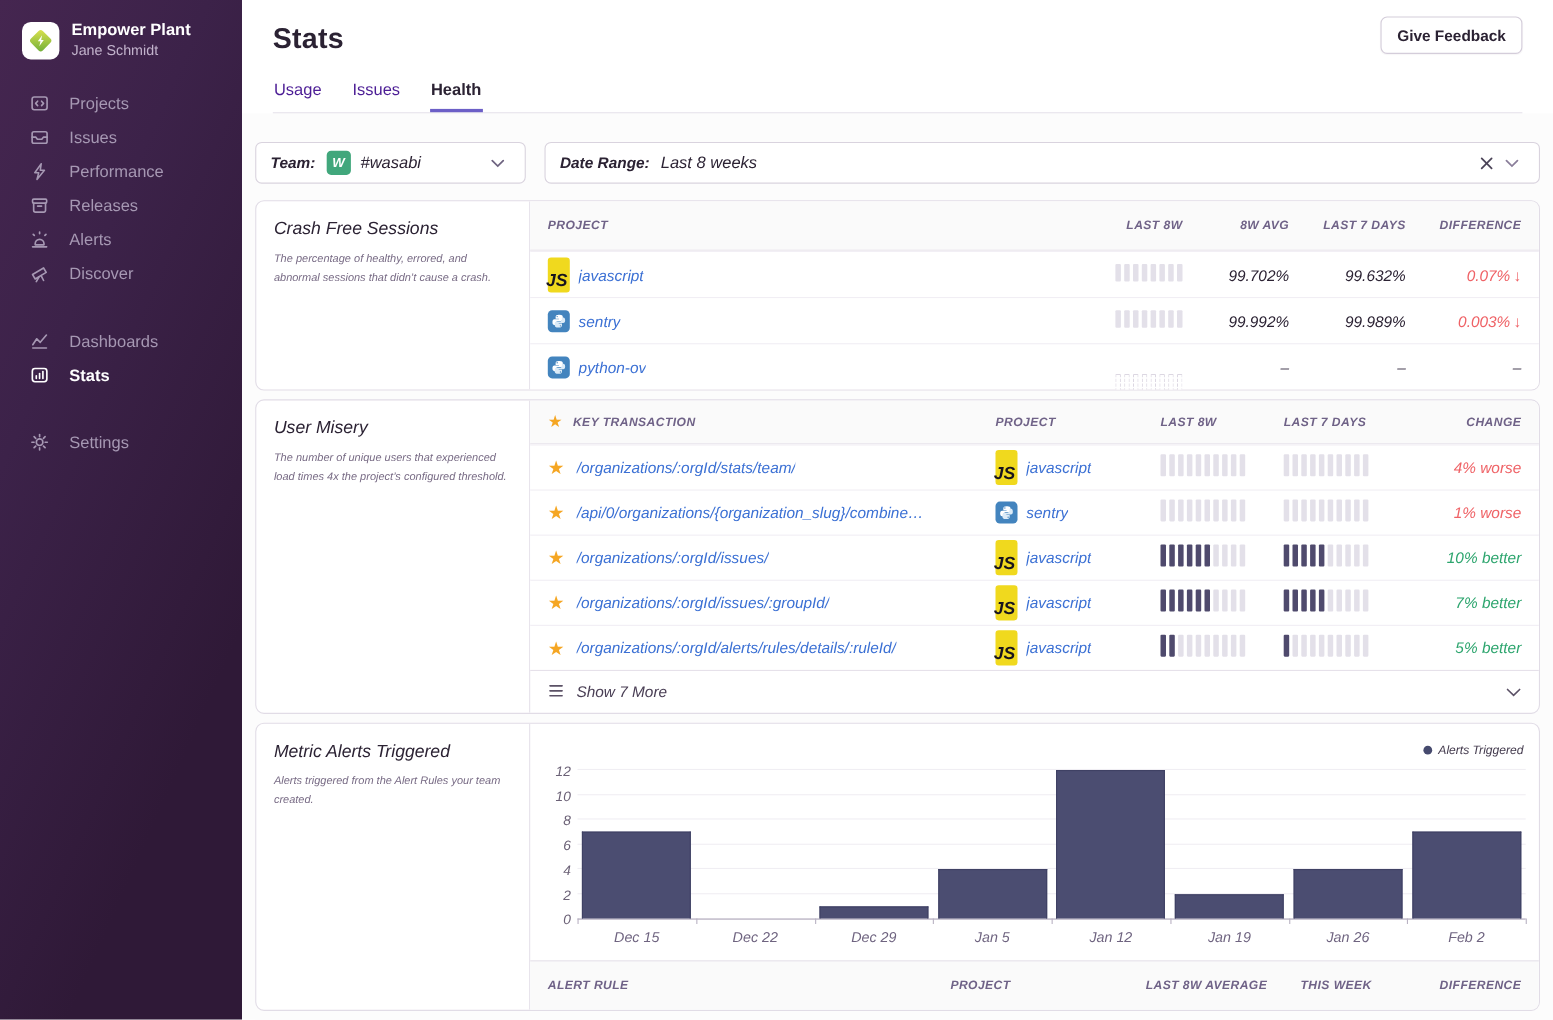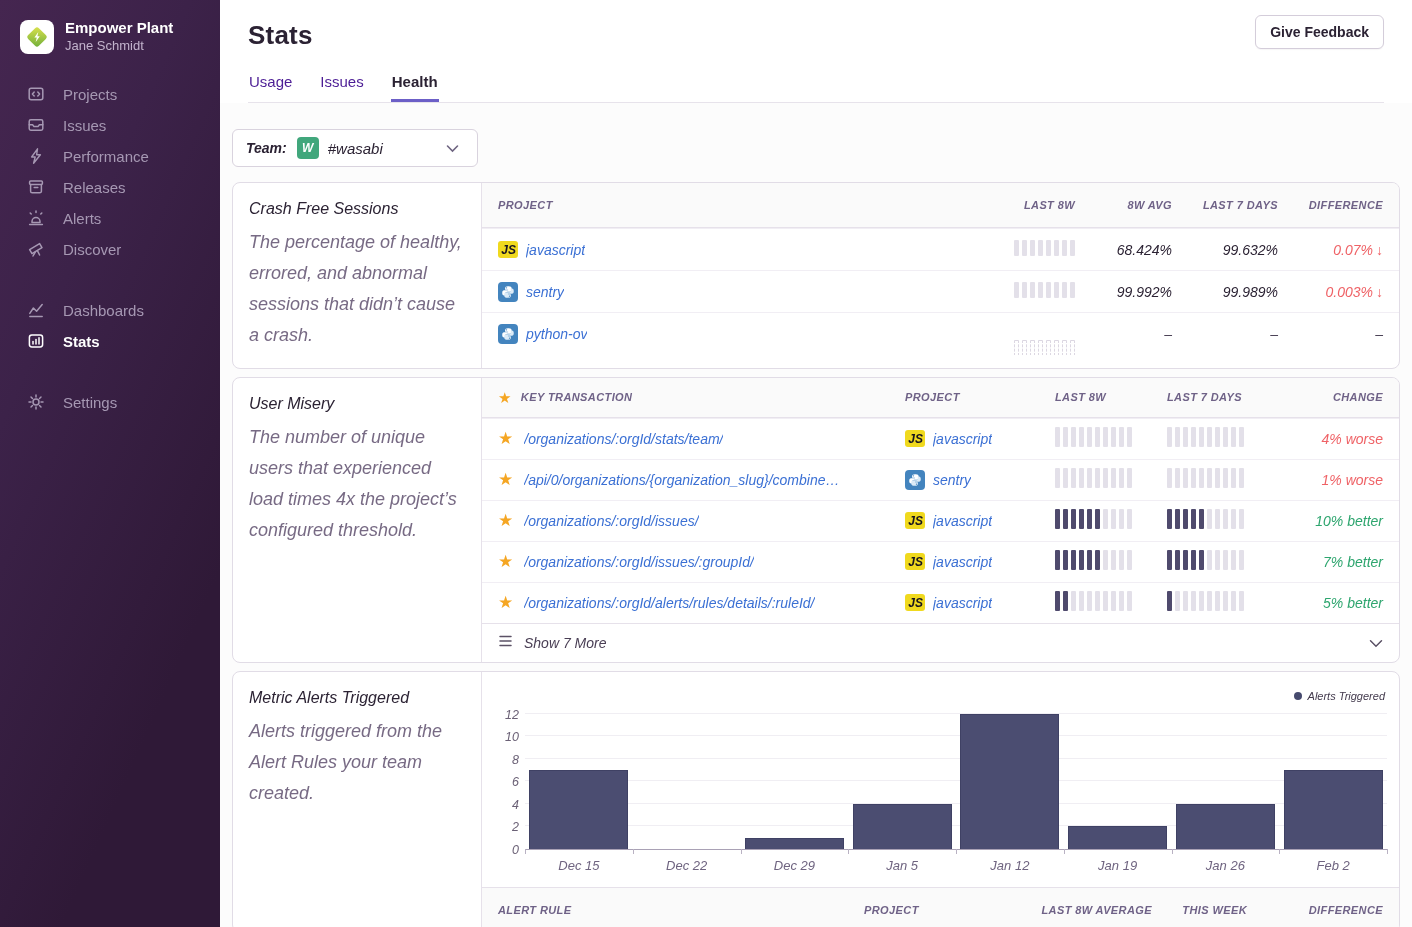--- a/index.html
+++ b/index.html
@@ -49,21 +49,21 @@
     font-size:12px; font-weight:bold; display:flex; align-items:center; justify-content:center; margin-right:9px; }
   .f-value { font-size:15px; color:#2b2233; }
   .spacer { flex:1; }
   .icon-btn { display:flex; align-items:center; padding:0 5px; cursor:pointer; }
 
   
   .panel { display:flex; background:#fff; border:1px solid #e1dce6; border-radius:8px;
     margin-bottom:8px; overflow:hidden; }
   .panel-desc { width:249px; flex:0 0 249px; border-right:1px solid #e6e1ea; padding:17px 16px; }
   .panel-title { font-size:16px; color:#2b2233; margin-bottom:9px; }
-  .panel-text { font-size:18px; color:#776a84; line-height:1.72; }
+  .panel-text { font-size:10px; color:#776a84; line-height:1.72; }
   .panel-table { flex:1; min-width:0; }
 
   .t-head { display:grid; align-items:center; height:45px; padding:0 16px;
     background:#fafafa; border-bottom:1px solid #e6e1ea;
     font-size:11px; font-weight:bold; letter-spacing:.4px; color:#6f6287; }
   .t-row { display:grid; align-items:center; padding:0 16px; border-top:1px solid #f1eef4; background:#fff; }
   .t-row:first-of-type { border-top:none; }
   .cf-grid { grid-template-columns:minmax(0,1fr) 100px 97px 106px 105px; }
   .um-grid { grid-template-columns:minmax(0,1fr) 150px 112px 114px 102px; }
   .cf-row { height:42px; }
@@ -72,22 +72,22 @@
   .num { font-size:14px; color:#2b2233; text-align:right; }
   .muted-num { color:#4d4458; }
   .diff-down { color:#ef6266; }
   .diff-down .arrow { margin-left:3px; font-size:14px; }
   .worse { color:#ef6266; }
   .better { color:#2da56e; }
 
   .project-cell { display:flex; align-items:center; gap:8px; min-width:0; }
   .link { color:#3b70d4; font-size:14px; text-decoration:none; white-space:nowrap;
     overflow:hidden; text-overflow:ellipsis; cursor:pointer; }
-  .js-badge { width:20px; height:17px; flex:0 0 20px; border-radius:3px; background:#f0d91e;
-    color:#17141f; font-size:12px; font-weight:bold; display:flex; align-items:flex-end;
+  .js-badge { width:20px; height:32px; flex:0 0 20px; border-radius:3px; background:#f0d91e;
+    color:#17141f; font-size:16px; font-weight:bold; display:flex; align-items:flex-end;
     justify-content:flex-end; padding:0 2px 1px 0; }
   .py-badge { width:20px; height:20px; flex:0 0 20px; border-radius:4px; background:#4384be;
     display:flex; align-items:center; justify-content:center; }
 
   .spark { display:inline-flex; align-items:flex-end; gap:3px; }
   .spark-bar { display:inline-block; width:5px; border-radius:1px; }
   .spark.h16 .spark-bar { height:16px; }
   .spark.h20 .spark-bar { height:20px; }
   .spark-bar.light { background:#e3e0e9; }
   .spark-bar.dark { background:#4f4a6d; }
@@ -273,20 +273,36 @@
           <span class="f-label">Team:</span>
           <span class="team-avatar">W</span>
           <span class="f-value">#wasabi</span>
           <span class="spacer"></span>
           <span class="icon-btn">
             <svg width="13" height="9" viewBox="0 0 13 9" fill="none" stroke="#6e6480" stroke-width="1.6" stroke-linecap="round">
                 <polyline points="1.5,2 6.5,7 11.5,2"></polyline>
               </svg>
           </span>
         </div>
+        <div class="filter-box date-select">
+          <span class="f-label">Date Range:</span>
+          <span class="f-value">Last 8 weeks</span>
+          <span class="spacer"></span>
+          <span class="icon-btn">
+            <svg width="13" height="13" viewBox="0 0 13 13" fill="none" stroke="#4a4357" stroke-width="1.6" stroke-linecap="round">
+                <line x1="2" y1="2" x2="11" y2="11"></line>
+                <line x1="11" y1="2" x2="2" y2="11"></line>
+              </svg>
+          </span>
+          <span class="icon-btn">
+            <svg width="13" height="9" viewBox="0 0 13 9" fill="none" stroke="#8a7e9a" stroke-width="1.6" stroke-linecap="round">
+                <polyline points="1.5,2 6.5,7 11.5,2"></polyline>
+              </svg>
+          </span>
+        </div>
       </div>
 
       <div class="panel">
         <div class="panel-desc">
           <div class="panel-title">Crash Free Sessions</div>
           <div class="panel-text">The percentage of healthy, errored, and abnormal sessions that didn’t cause a crash.</div>
         </div>
         <div class="panel-table">
           <div class="t-head cf-grid">
             <div>PROJECT</div>
@@ -304,21 +320,21 @@
             <div class="num"><span class="spark h16">
                   <span class="spark-bar light"></span>
                   <span class="spark-bar light"></span>
                   <span class="spark-bar light"></span>
                   <span class="spark-bar light"></span>
                   <span class="spark-bar light"></span>
                   <span class="spark-bar light"></span>
                   <span class="spark-bar light"></span>
                   <span class="spark-bar light"></span>
                 </span></div>
-            <div class="num">68.424%</div>
+            <div class="num">99.702%</div>
             <div class="num">99.632%</div>
             <div class="num diff-down"><span>0.07%</span><span class="arrow">↓</span></div>
           </div>
 
           <div class="t-row cf-grid cf-row">
             <div class="project-cell">
               <span class="py-badge">
                 <svg width="14" height="14" viewBox="0 0 16 16">
                     <path fill="#ffffff" d="M7.9 1.4c-2.1 0-3.2.9-3.2 2.4v1.7h3.4v.6H3.5C2 6.1 1.4 7.3 1.4 9c0 1.7.6 2.9 2.1 2.9h1.3v-1.8c0-1.3 1-2.4 2.3-2.4h3.1c1.1 0 2-.9 2-2V3.8c0-1.5-1.2-2.4-3.3-2.4z"></path>
                     <circle cx="6.3" cy="3.2" r=".7" fill="#4384be"></circle>

